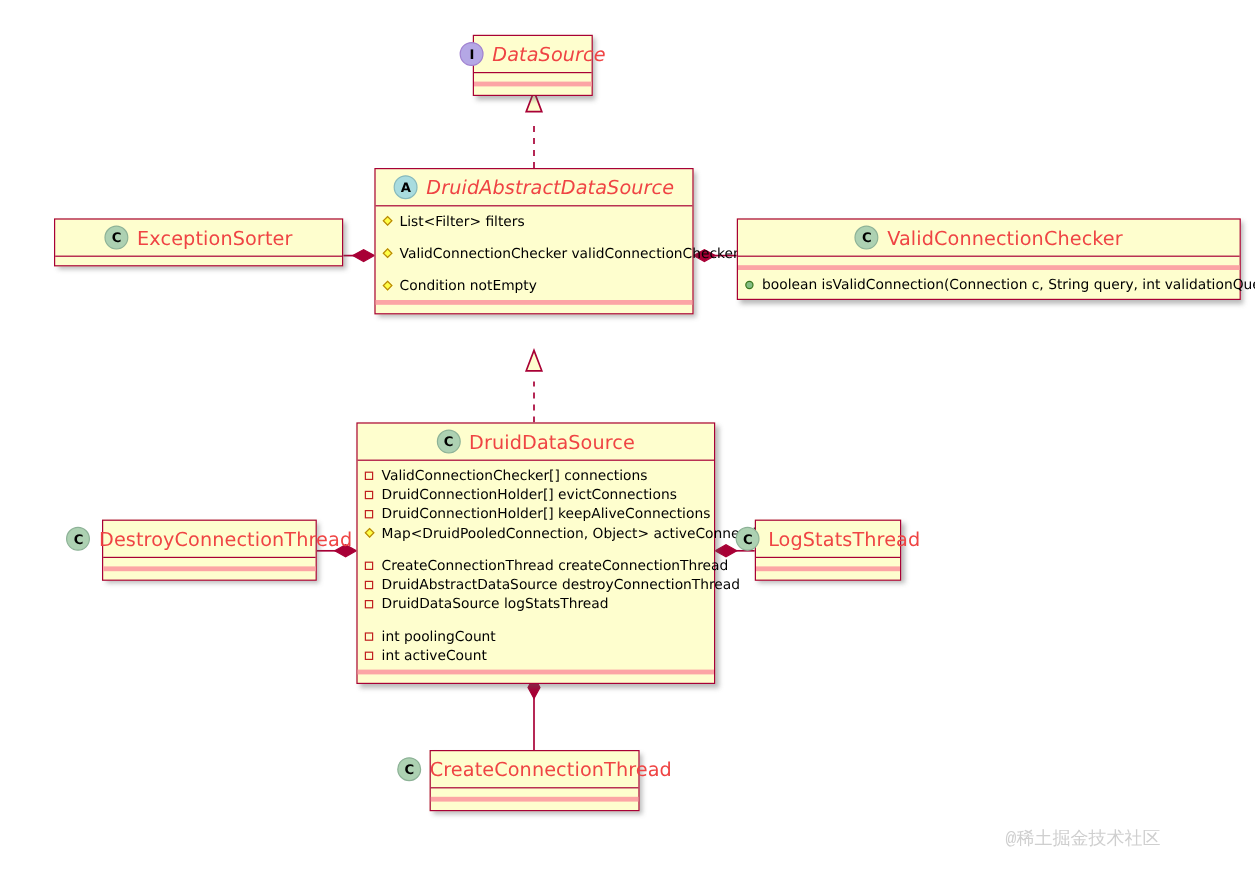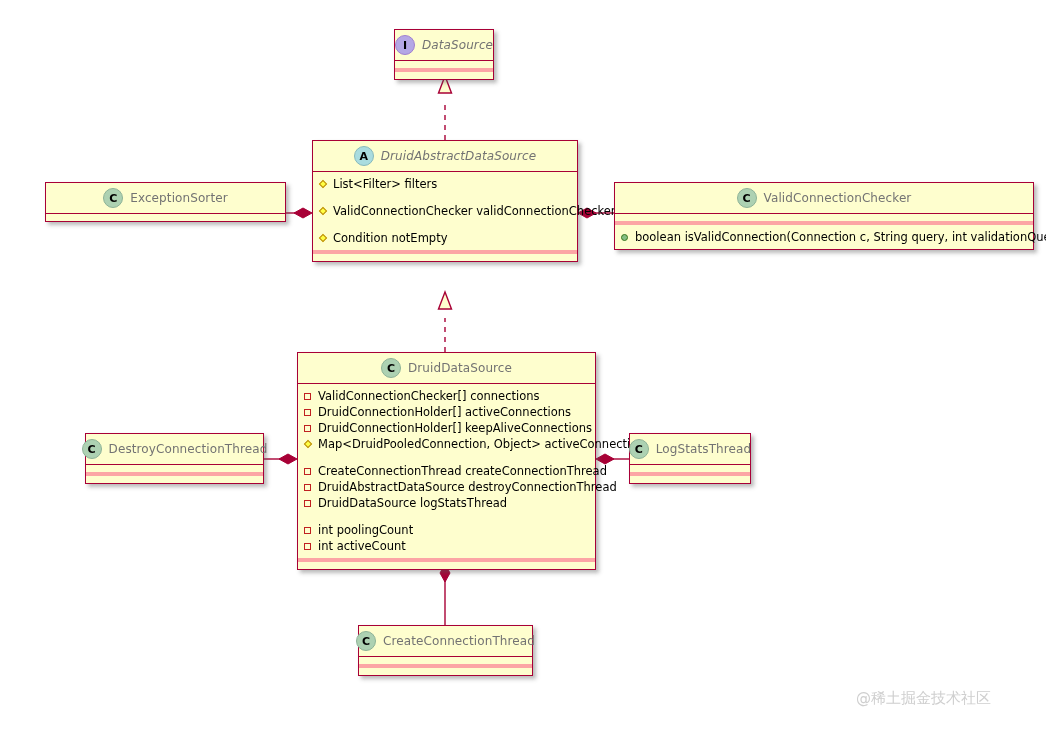--- a/index.html
+++ b/index.html
@@ -38,22 +38,22 @@
   .uml-header {
     display: flex;
     align-items: center;
     justify-content: center;
     gap: 7px;
     padding: 5px 10px 5px 10px;
     border-bottom: 1px solid #A80036;
     white-space: nowrap;
   }
   .uml-title {
-    font-size: 12px;
-    color: #737373;
+    font-size: 16px;
+    color: #ef4444;
     letter-spacing: 0.1px;
   }
   .uml-title.abstract {
     font-style: italic;
   }
   .stereo {
     width: 18px;
     height: 18px;
     border-radius: 50%;
     border: 1px solid #A9A9A9;
@@ -244,21 +244,21 @@
       <span class="stereo klass">C</span>
       <span class="uml-title">DruidDataSource</span>
     </div>
     <div class="uml-compartment">
       <div class="member">
         <span class="vis package"></span>
         <span>ValidConnectionChecker[] connections</span>
       </div>
       <div class="member">
         <span class="vis package"></span>
-        <span>DruidConnectionHolder[] activeConnections</span>
+        <span>DruidConnectionHolder[] evictConnections</span>
       </div>
       <div class="member">
         <span class="vis package"></span>
         <span>DruidConnectionHolder[] keepAliveConnections</span>
       </div>
       <div class="member">
         <span class="vis protected"></span>
         <span>Map&lt;DruidPooledConnection, Object&gt; activeConnections</span>
       </div>
       <div class="member spacer"></div>
@@ -307,15 +307,15 @@
 
   <div class="uml-box" style="left:358px; top:625px; width:175px;">
     <div class="uml-header">
       <span class="stereo klass">C</span>
       <span class="uml-title">CreateConnectionThread</span>
     </div>
     <div class="uml-compartment empty"></div>
     <div class="uml-compartment empty"></div>
   </div>
 
-  <div class="watermark" style="left:856px; top:689px;">@稀土掘金技术社区</div>
+  <div class="watermark" style="left:838px; top:689px;font-family:Liberation Mono, monospace;">@稀土掘金技术社区</div>
 
 </div>
 
 </body></html>

